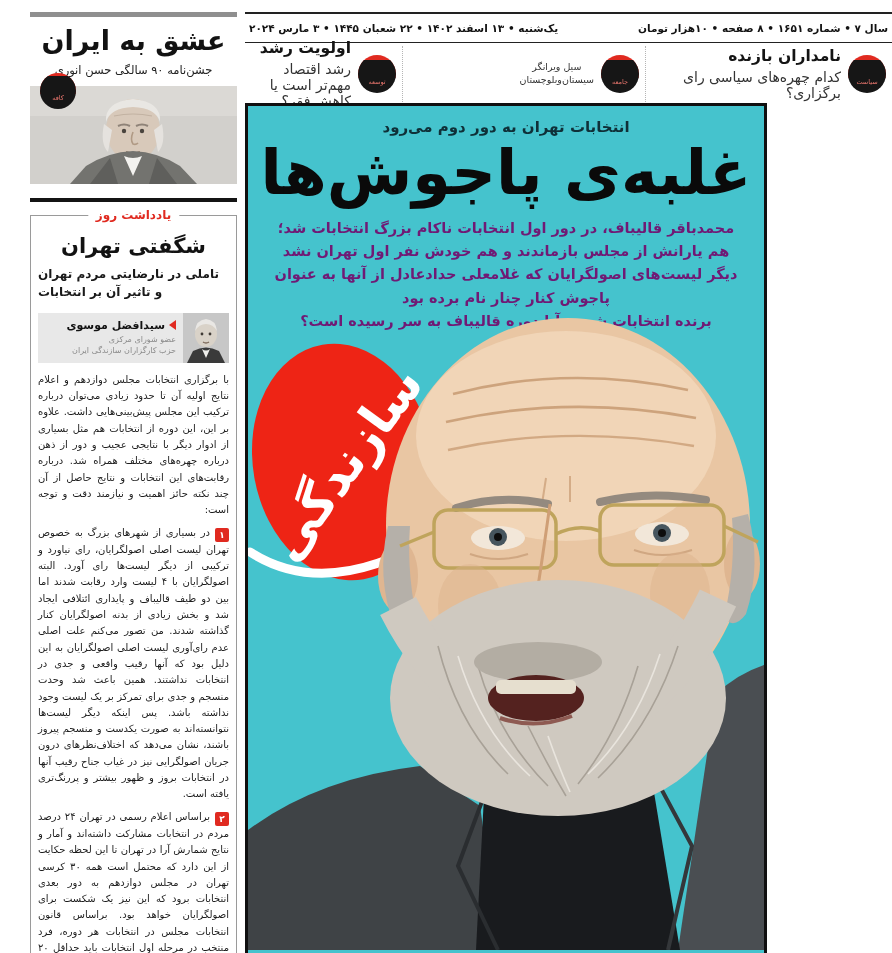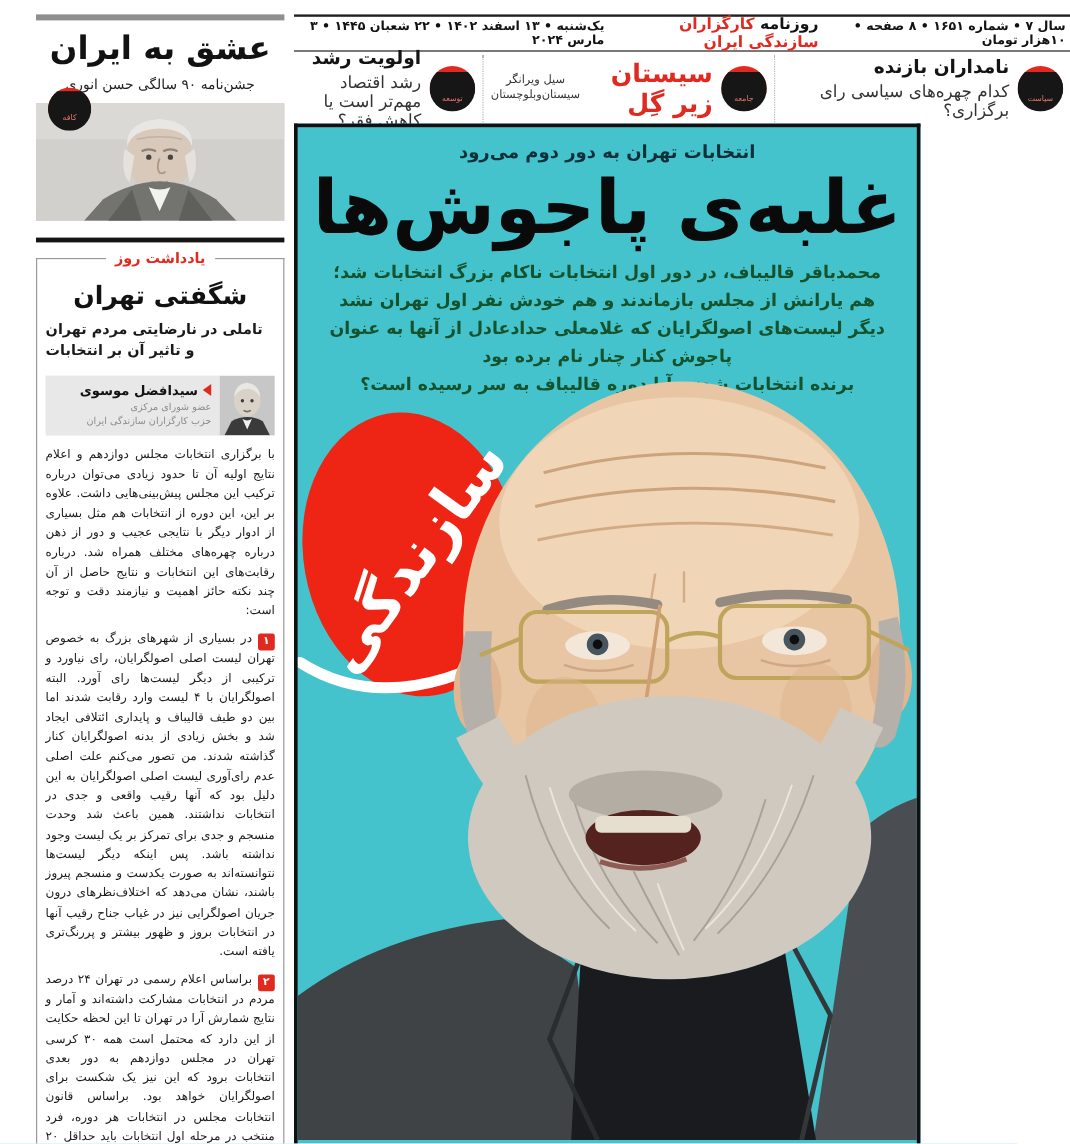--- a/index.html
+++ b/index.html
@@ -68,55 +68,50 @@
           font-size:9px;font-weight:bold;align-items:center;justify-content:center;
           border-radius:2px;margin-left:5px;vertical-align:-2px;}
 
   
   .main{position:absolute;left:245px;top:103px;width:522px;height:850px;box-sizing:border-box;
         background:var(--cyan);border:3px solid #101010;border-bottom:none;overflow:hidden;}
   .kicker{margin-top:12px;text-align:center;font-weight:bold;font-size:15px;color:#0f3038;}
   .headline{text-align:center;font-weight:bold;font-size:62px;color:#0a0a0a;
             line-height:1.05;margin-top:4px;letter-spacing:-1px;}
   .deck{margin-top:12px;text-align:center;font-weight:bold;font-size:14.5px;
-        line-height:1.6;color:#14532d;}
+        line-height:1.6;color:#701a75;}
   .deck-line{display:block;}
   .portrait{position:absolute;left:0;top:0;width:612px;height:844px;pointer-events:none;}
 </style>
 </head>
 <body>
 
 <div class="page">
 
   <div class="topbar">
     <span>سال ۷ • شماره ۱۶۵۱ • ۸ صفحه • ۱۰هزار تومان</span>
-    <span class="name">
-      <span>روزنامه</span>
-      <span class="red">کارگزاران سازندگی ایران</span>
-    </span>
     <span>یک‌شنبه • ۱۳ اسفند ۱۴۰۲ • ۲۲ شعبان ۱۴۴۵ • ۳ مارس ۲۰۲۴</span>
   </div>
 
   <div class="teasers">
     <div class="teaser t2">
       <div class="badge">
         <div class="bt">۲</div>
         <div class="bb">سیاست</div>
       </div>
       <div class="tcol">
         <div class="tt">نامداران بازنده</div>
         <div class="ts">کدام چهره‌های سیاسی رای برگزاری؟</div>
       </div>
     </div>
     <div class="teaser t3">
       <div class="badge">
         <div class="bt">۳</div>
         <div class="bb">جامعه</div>
       </div>
-      <div class="tt">سیستان زیر گِل</div>
       <div class="ts">سیل ویرانگر
 سیستان‌وبلوچستان</div>
     </div>
     <div class="teaser t6">
       <div class="badge">
         <div class="bt">۶</div>
         <div class="bb">توسعه</div>
       </div>
       <div class="tcol">
         <div class="tt">اولویت رشد</div>

